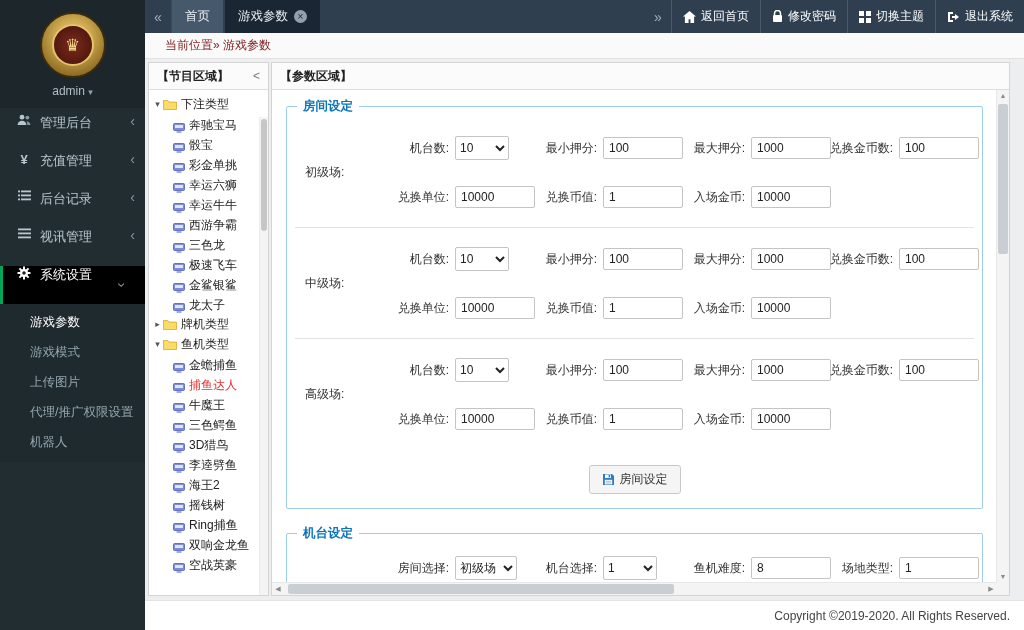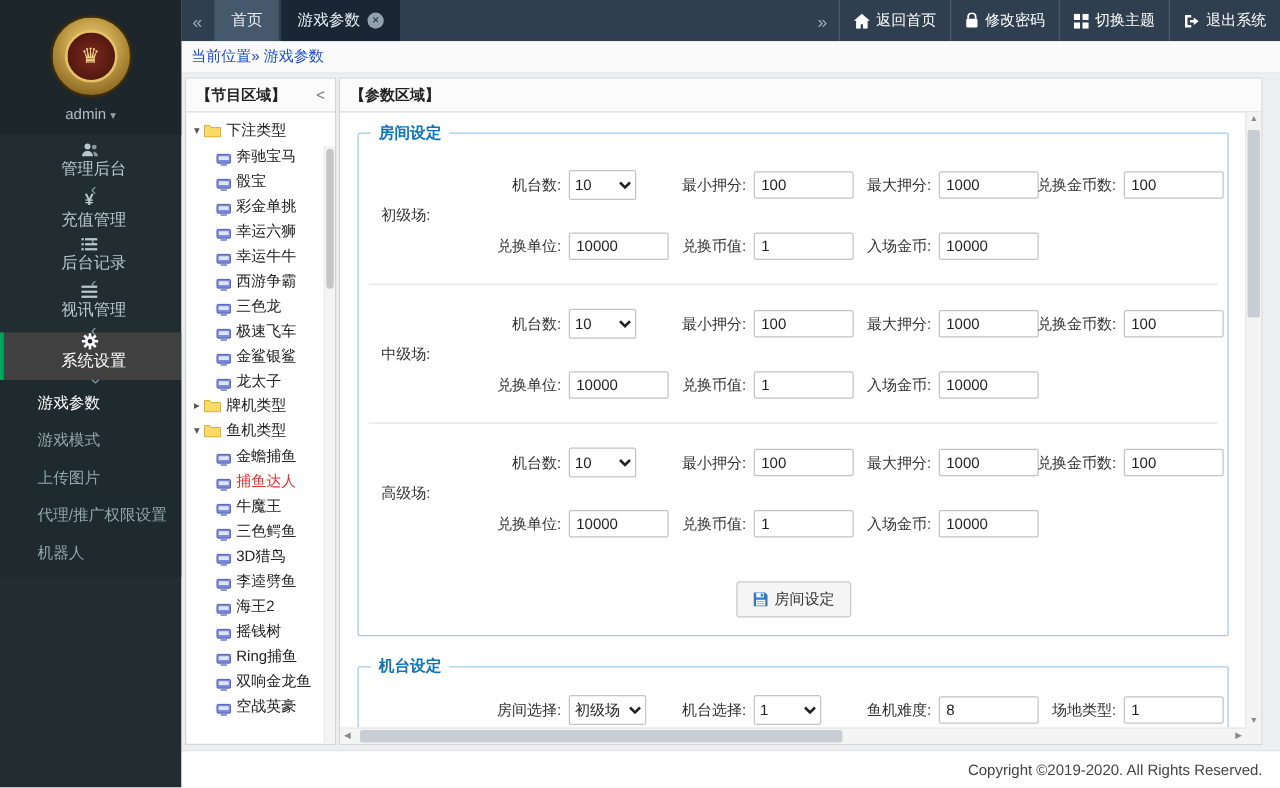--- a/index.html
+++ b/index.html
@@ -14,27 +14,27 @@
   .logo-wrap{padding:8px 0 6px;text-align:center;background:#1c262b;}
   .logo-badge{width:62px;height:62px;border-radius:50%;margin:4px auto 6px;
     background:radial-gradient(circle at 50% 38%,#f2d585 0%,#caa64e 38%,#8c6a22 78%,#5d4414 100%);
     border:2px solid #3a2c0d;display:flex;align-items:center;justify-content:center;}
   .logo-inner{width:38px;height:38px;border-radius:50%;
     background:radial-gradient(circle,#7c2a1e,#421108);border:2px solid #e6c26a;
     color:#f3d88a;font-size:17px;display:flex;align-items:center;justify-content:center;}
   .admin-label{color:#b0bec5;font-size:12px;cursor:pointer;padding-bottom:4px;}
   .admin-label .caret{font-size:9px;color:#8fa3ad;}
   .menu{margin-top:6px;}
-  .mitem{height:38px;display:flex;align-items:center;padding:0 10px 0 12px;color:#b8c7ce;
-    border-left:3px solid transparent;cursor:pointer;font-size:13px;flex-direction:column;}
+  .mitem{height:38px;display:flex;padding:0 10px 0 12px;color:#b8c7ce;
+    border-left:3px solid transparent;cursor:pointer;font-size:13px;}
   .mitem .mic{width:18px;display:inline-flex;justify-content:center;margin-right:7px;color:#b8c7ce;font-weight:bold;}
   .mitem .mlabel{flex:1;}
   .mitem .mchev{color:#8399a6;font-size:14px;line-height:14px;}
   .mchev.down{transform:rotate(-90deg);}
-  .mitem.active{background:#404040;color:#fff;border-left-color:#00a65a;}
+  .mitem.active{background:#000000;color:#fff;border-left-color:#00a65a;}
   .mitem.active .mic{color:#fff;}
   .submenu{background:#1f2a2f;padding:3px 0 5px;}
   .sitem{padding:7px 6px 7px 30px;color:#93a5ad;font-size:12.5px;line-height:16px;cursor:pointer;}
   .sitem.active{color:#fff;}
   
   .topbar{position:absolute;left:145px;top:0;right:0;height:33px;background:#2f3f50;
     display:flex;align-items:stretch;color:#e8eef4;}
   .tabs{display:flex;align-items:stretch;}
   .tab-scroll{width:26px;display:flex;align-items:center;justify-content:center;color:#9fb0c0;
     font-size:14px;cursor:pointer;border-right:1px solid rgba(255,255,255,.07);}
@@ -45,21 +45,21 @@
     font-size:10px;line-height:13px;text-align:center;display:none;cursor:pointer;}
   .tab.closable .tab-close{display:block;}
   .top-actions{margin-left:auto;display:flex;align-items:stretch;}
   .chev-right{width:26px;display:flex;align-items:center;justify-content:center;color:#9fb0c0;
     font-size:14px;cursor:pointer;}
   .top-btn{display:flex;align-items:center;gap:5px;padding:0 11px;
     border-left:1px solid rgba(255,255,255,.14);font-size:12px;color:#fff;cursor:pointer;}
   .top-btn .tic{display:inline-flex;color:#fff;}
   
   .breadcrumb{position:absolute;left:145px;top:33px;right:0;height:25px;background:#fafafa;
-    border-bottom:1px solid #e2e2e2;line-height:25px;padding-left:8px;color:#1d4ed8;}
+    border-bottom:1px solid #e2e2e2;line-height:25px;padding-left:20px;color:#7f1d1d;}
   
   .main{position:absolute;left:145px;top:59px;right:0;bottom:30px;background:#edeef0;}
   .panel{position:absolute;background:#fff;border:1px solid #d4d4d4;}
   .panel-header{height:26px;line-height:26px;padding:0 8px;background:#fbfbfb;
     border-bottom:1px solid #ddd;font-weight:bold;color:#222;display:flex;justify-content:space-between;align-items:center;}
   .panel-header .collapse{font-weight:normal;color:#777;cursor:pointer;font-size:12px;}
   .tree-panel{left:3px;top:3px;width:119px;bottom:4px;}
   .tree-body{position:absolute;top:27px;left:0;right:0;bottom:0;overflow:hidden;padding:4px 0 0 3px;}
   .tnode{height:20px;display:flex;align-items:center;color:#222;cursor:pointer;white-space:nowrap;}
   .tnode .twisty{width:11px;font-size:9px;color:#555;text-align:center;flex-shrink:0;}

